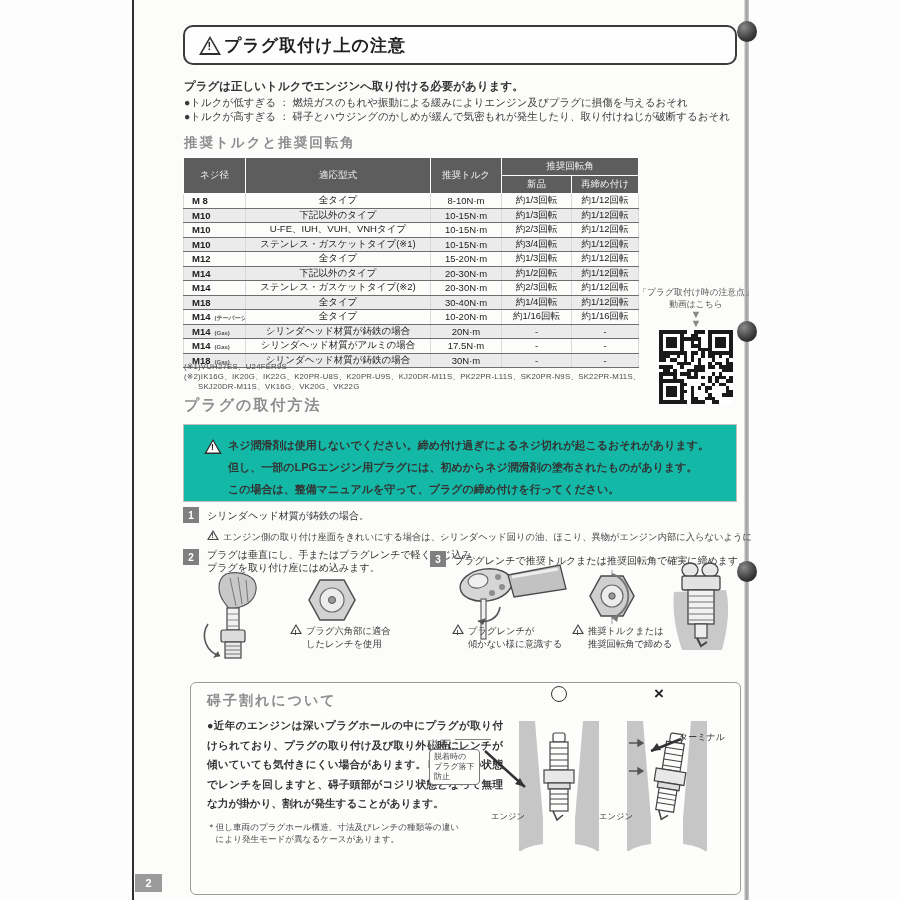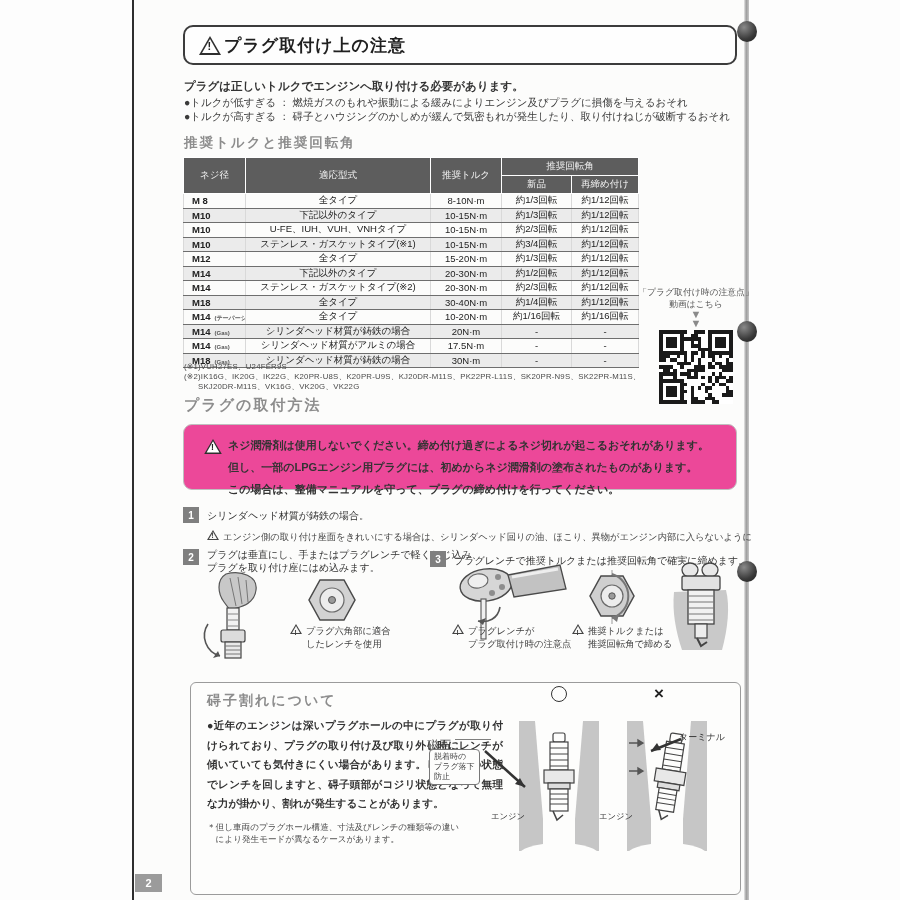--- a/index.html
+++ b/index.html
@@ -46,22 +46,22 @@
 
   .foot-note { position:absolute; left:184px; font-size:7.8px; color:#4a4a4a; letter-spacing:0.2px; }
 
   
   .qr-wrap { position:absolute; left:628px; top:286px; width:136px; text-align:center; }
   .qr-label { font-size:8.8px; color:#555; line-height:12px; }
   .qr-arrow { color:#8a8a8a; font-size:11px; line-height:9px; }
   .qr-code { margin:2px auto 0; width:74px; height:74px; background:#fff; }
 
   
-  .warn-box { position:absolute; left:183px; top:424px; width:554px; height:66px;
-    border:1px solid #bfbfbf; background:#ec4899; border-radius:9px; padding:10px 0 0 16px; }
+  .warn-box { position:absolute; left:183px; top:424px; width:554px; height:78px;
+    border:1px solid #bfbfbf; background:#14b8a6; border-radius:0; padding:10px 0 0 16px; }
   .warn-box .lines { position:absolute; left:44px; top:9px; font-size:11px; font-weight:bold;
     color:#333; line-height:22px; }
   .step-num { position:absolute; width:16px; height:16px; background:#7f7f7f; color:#fff;
     font-size:10px; font-weight:bold; display:flex; align-items:center; justify-content:center; }
   .step-text { position:absolute; font-size:10px; color:#333; line-height:13px; }
   .mini-caution { position:absolute; font-size:9.3px; color:#444; }
   .tri-s { display:inline-block; width:0; height:0; border-left:6px solid transparent;
     border-right:6px solid transparent; border-bottom:10px solid #444; position:relative; margin-right:4px; }
   .tri-s::after { content:""; position:absolute; left:-4.5px; top:1.6px; width:0; height:0;
     border-left:4.5px solid transparent; border-right:4.5px solid transparent; border-bottom:7.5px solid #f8f8f7; }
@@ -444,21 +444,21 @@
       <circle cx="54" cy="24" r="3" fill="#8d8d8d"></circle>
       <circle cx="44" cy="30" r="3" fill="#8d8d8d"></circle>
     <path d="M60 12 L112 2 L118 26 L66 34 Z" fill="#c2c2c2" stroke="#4a4a4a" stroke-width="1.3"></path>
     <path d="M64 14 L110 6" stroke="#eee" stroke-width="3"></path>
     <rect x="33" y="36" width="5" height="40" fill="#f0f0f0" stroke="#555" stroke-width="1.1"></rect>
     <path d="M52 44 C50 56 40 60 30 58" fill="none" stroke="#555" stroke-width="1.6"></path>
     <path d="M30 58 l8 -3 l-3 7 Z" fill="#555"></path>
   </svg>
   <div class="cap" style="left:452px; top:624px;">
     <span class="tri-s"></span><span>プラグレンチが</span><br>
-    <span style="margin-left:16px;">プラグ取付け時の注意点</span>
+    <span style="margin-left:16px;">傾かない様に意識する</span>
   </div>
 
   <svg class="abs" style="left:586px; top:570px;" width="64" height="54" viewBox="0 0 64 54">
     <line x1="26" y1="0" x2="26" y2="54" stroke="#999" stroke-width="1"></line>
     <polygon points="15,6 37,6 48,26 37,46 15,46 4,26" fill="#cfcfcf" stroke="#4a4a4a" stroke-width="1.5"></polygon>
     <circle cx="26" cy="26" r="11" fill="#ececec" stroke="#6a6a6a" stroke-width="1.2"></circle>
     <circle cx="26" cy="26" r="3.2" fill="#9a9a9a" stroke="#555" stroke-width="1"></circle>
     <path d="M26 4 A23 23 0 0 1 26 48" fill="none" stroke="#777" stroke-width="2"></path>
     <path d="M26 48 l7 -4 l-2 8 Z" fill="#777"></path>
   </svg>

